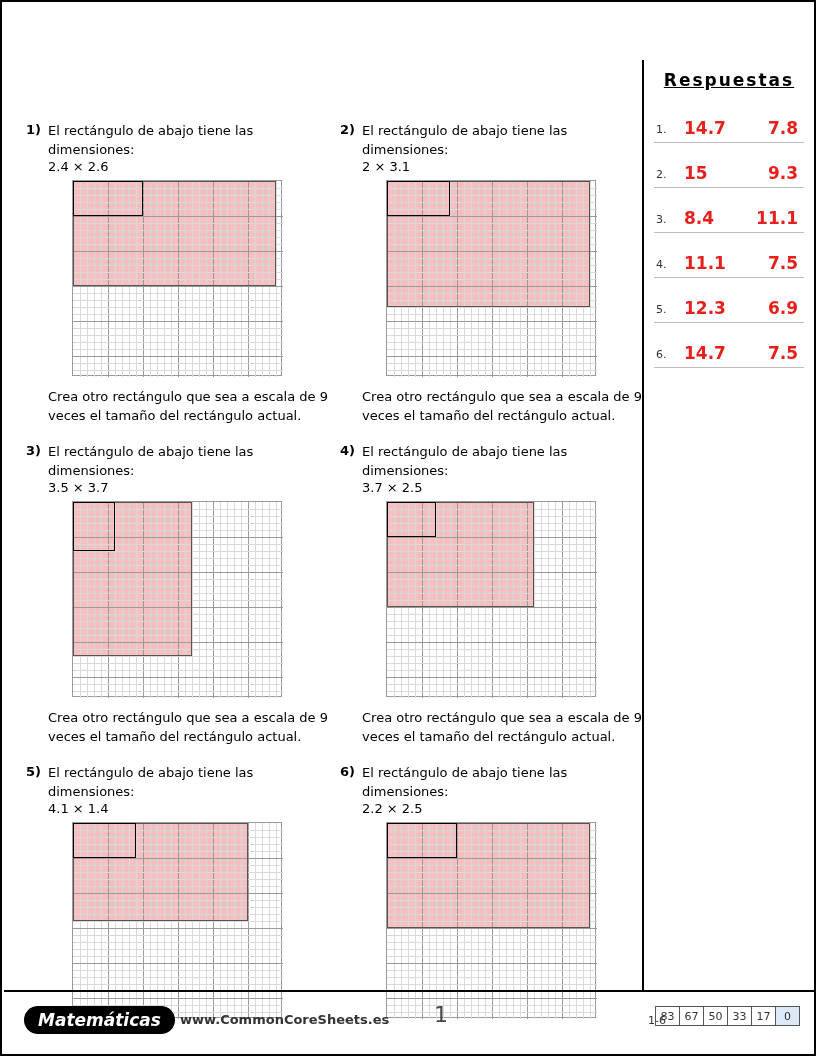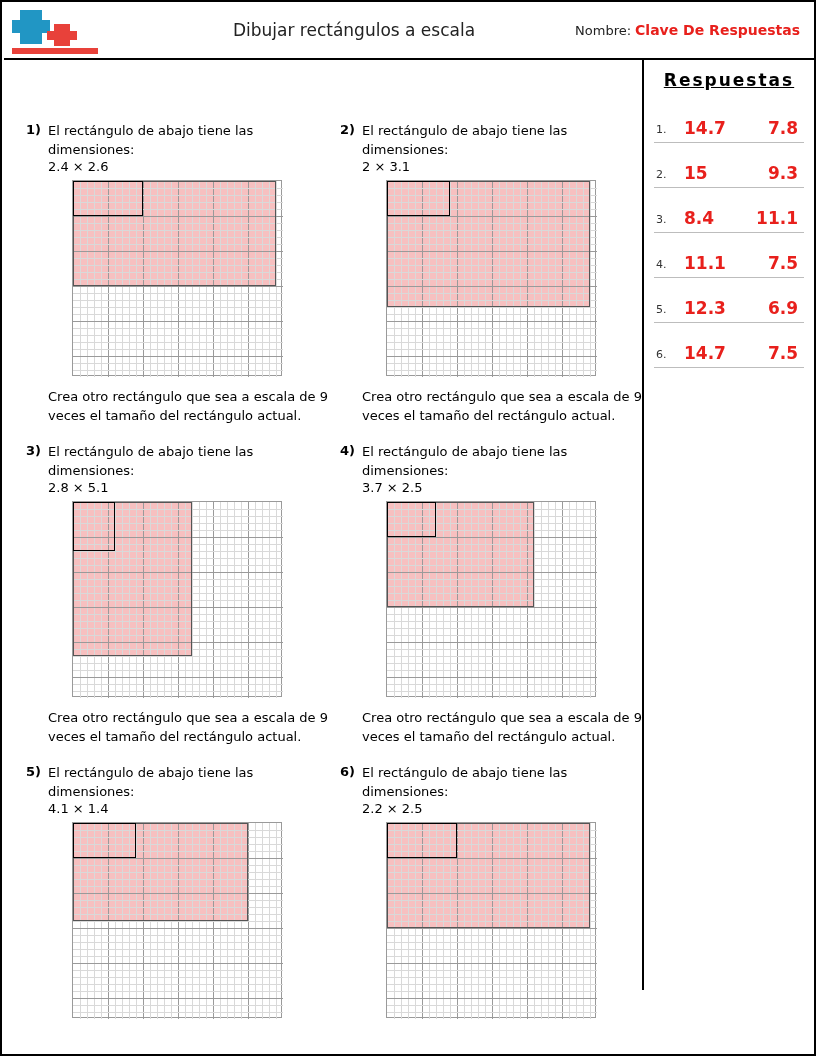--- a/index.html
+++ b/index.html
@@ -134,31 +134,20 @@
   .score-table td{
     border:1px solid #555;width:21px;height:16px;text-align:center;color:#333;
   }
   .score-table td.last{background:#dbe9f7;}
 </style>
 </head>
 <body>
 
 <div class="page">
 
-  <div class="header">
-    <div class="logo">
-      <div class="blue"></div>
-      <div class="red"></div>
-      <div class="redbar"></div>
-    </div>
-    <div class="title">Dibujar rectángulos a escala</div>
-    <div class="namewrap">
-      <span>Nombre:</span><span class="answerkey">Clave De Respuestas</span>
-    </div>
-  </div>
 
 
   <div class="answer-panel">
     <div class="answers-title">Respuestas</div>
     <div style="margin-top:8px;">
       <div class="ans-row">
         <span class="ans-num">1.</span>
         <span class="ans-v1">14.7</span>
         <span class="ans-v2">7.8</span>
       </div>
@@ -326,21 +315,21 @@
           <div class="shadeborder" style="left: 0px; top: 0px; width: 203px; height: 126px;"></div>
           <div class="outline" style="left: 0px; top: 0px; width: 63px; height: 35px;"></div>
         </div>
     </div>
     <div class="p-after" style="top:266px;">Crea otro rectángulo que sea a escala de 9 veces el tamaño del rectángulo actual.</div>
   </div>
 
   <div class="problem" style="left:24px;top:441px;width:300px;">
     <span class="p-num">3)</span>
     <span class="p-text">El rectángulo de abajo tiene las dimensiones:</span>
-    <span class="p-dims">2.8 × 5.1</span>
+    <span class="p-dims">3.5 × 3.7</span>
     <div class="grid-wrap">
       <div class="grid" id="grid3" style="width: 210px; height: 196px; border: 1px solid rgb(154, 154, 154);">
           <div class="shade" style="left: 0px; top: 0px; width: 119px; height: 154px;"></div>
           <div class="gl" style="left: 7px; top: 0px; width: 1px; height: 196px;"></div>
           <div class="gl" style="left: 14px; top: 0px; width: 1px; height: 196px;"></div>
           <div class="gl" style="left: 21px; top: 0px; width: 1px; height: 196px;"></div>
           <div class="gl" style="left: 28px; top: 0px; width: 1px; height: 196px;"></div>
           <div class="glmaj" style="left: 35px; top: 0px; width: 1px; height: 196px;"></div>
           <div class="gl" style="left: 42px; top: 0px; width: 1px; height: 196px;"></div>
           <div class="gl" style="left: 49px; top: 0px; width: 1px; height: 196px;"></div>
@@ -601,14 +590,32 @@
           <div class="gl" style="top: 168px; left: 0px; width: 210px; height: 1px;"></div>
           <div class="glmaj" style="top: 175px; left: 0px; width: 210px; height: 1px;"></div>
           <div class="gl" style="top: 182px; left: 0px; width: 210px; height: 1px;"></div>
           <div class="gl" style="top: 189px; left: 0px; width: 210px; height: 1px;"></div>
           <div class="shadeborder" style="left: 0px; top: 0px; width: 203px; height: 105px;"></div>
           <div class="outline" style="left: 0px; top: 0px; width: 70px; height: 35px;"></div>
         </div>
     </div>
   </div>
 
+  <div class="footer">
+    <div class="math-badge">Matemáticas</div>
+    <div class="site">www.CommonCoreSheets.es</div>
+    <div class="pagenum">1</div>
+    <div class="score-range">1-6</div>
+    <table class="score-table">
+      <tbody>
+          <tr>
+        <td>83</td>
+        <td>67</td>
+        <td>50</td>
+        <td>33</td>
+        <td>17</td>
+        <td class="last">0</td>
+      </tr>
+    </tbody>
+      </table>
+  </div>
 
 </div>
 
 </body></html>

